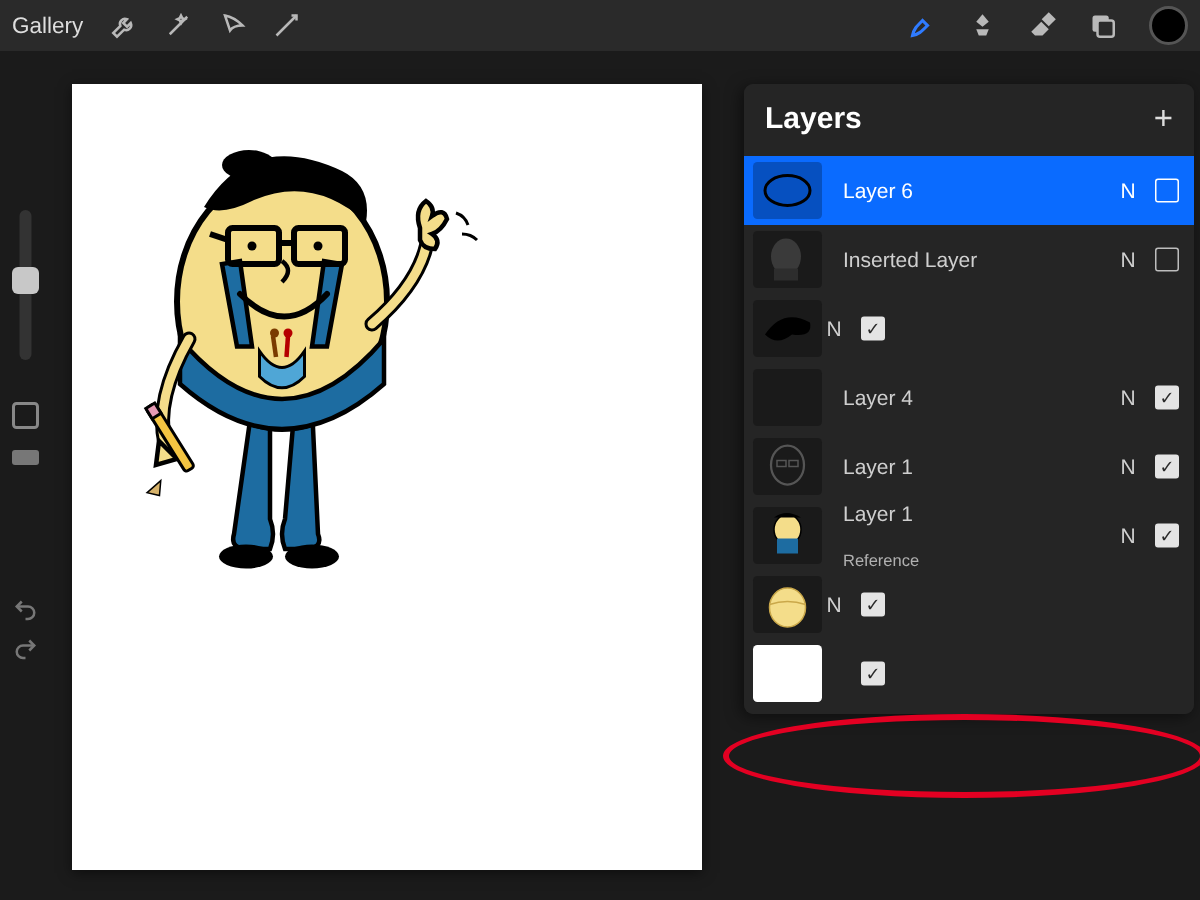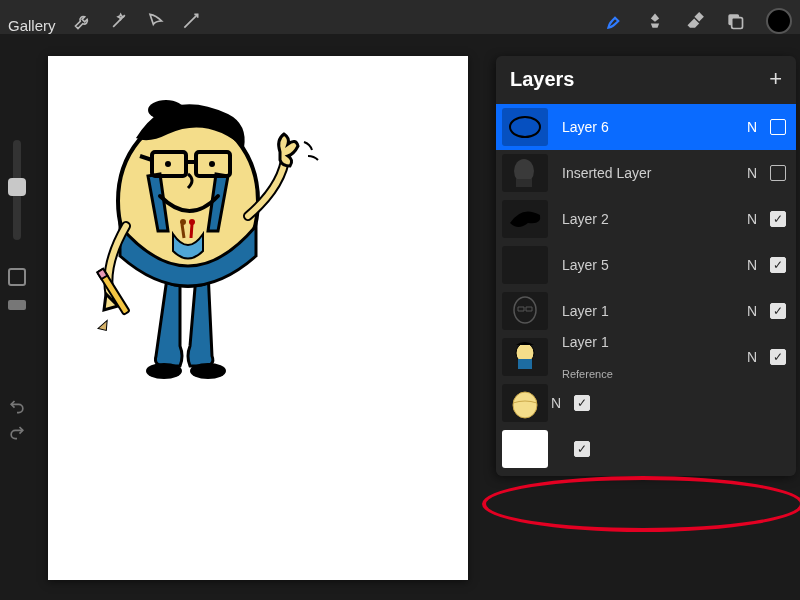--- a/index.html
+++ b/index.html
@@ -1,20 +1,20 @@
 <!DOCTYPE html>
 <html><head>
 <meta charset="utf-8">
 <style>
   * { box-sizing: border-box; margin: 0; padding: 0; font-family: -apple-system, "Helvetica Neue", Arial, sans-serif; }
   html, body { width: 800px; height: 600px; background:#000; overflow: hidden; }
   .app { position: relative; width: 800px; height: 600px; background:#1b1b1b; }
 
   
-  .topbar { position:absolute; left:0; top:0; right:0; height:34px; background:#2a2a2a; display:flex; align-items:flex-end; padding:0 8px; }
+  .topbar { position:absolute; left:0; top:0; right:0; height:34px; background:#2a2a2a; display:flex; align-items:center; padding:0 8px; }
   .topbar .gallery { color:#ddd; font-size:15px; margin-right:14px; cursor:pointer; }
   .topbar .tb-icon { width:26px; height:26px; display:flex; align-items:center; justify-content:center; color:#b9b9b9; margin-right:10px; cursor:pointer; }
   .topbar .tb-right { margin-left:auto; display:flex; align-items:center; }
   .topbar .tb-right .tb-icon { margin-right:14px; }
   .color-swatch { width:26px; height:26px; border-radius:50%; background:#000; border:2px solid #555; margin-left:4px; cursor:pointer; }
 
   
   .sidebar { position:absolute; left:0; top:140px; width:34px; display:flex; flex-direction:column; align-items:center; }
   .side-track { width:8px; height:100px; background:#333; border-radius:4px; position:relative; margin-bottom:20px; }
   .side-thumb { position:absolute; left:-5px; width:18px; height:18px; border-radius:4px; background:#c8c8c8; }
@@ -214,27 +214,26 @@
           <div class="lbl">Inserted Layer</div>
           <div class="blend">N</div>
           <div class="chk"></div>
         </div>
         <div class="layer">
           <div class="thumb">
             <svg class="mini" viewBox="0 0 42 36">
               <path d="M6 22 Q18 4 36 14 Q38 24 24 22 Q14 30 6 22Z" fill="#000"></path>
             </svg>
           </div>
-          <div class="lbl">Layer 2</div>
           <div class="blend">N</div>
           <div class="chk on"></div>
         </div>
         <div class="layer">
           <div class="thumb"></div>
-          <div class="lbl">Layer 5</div>
+          <div class="lbl">Layer 4</div>
           <div class="blend">N</div>
           <div class="chk on"></div>
         </div>
         <div class="layer">
           <div class="thumb">
             <svg class="mini" viewBox="0 0 42 36">
               <ellipse cx="21" cy="17" rx="11" ry="13" fill="none" stroke="#555" stroke-width="1.5"></ellipse>
               <path d="M14 14h6v4h-6z M22 14h6v4h-6z" fill="none" stroke="#555"></path>
             </svg>
           </div>

